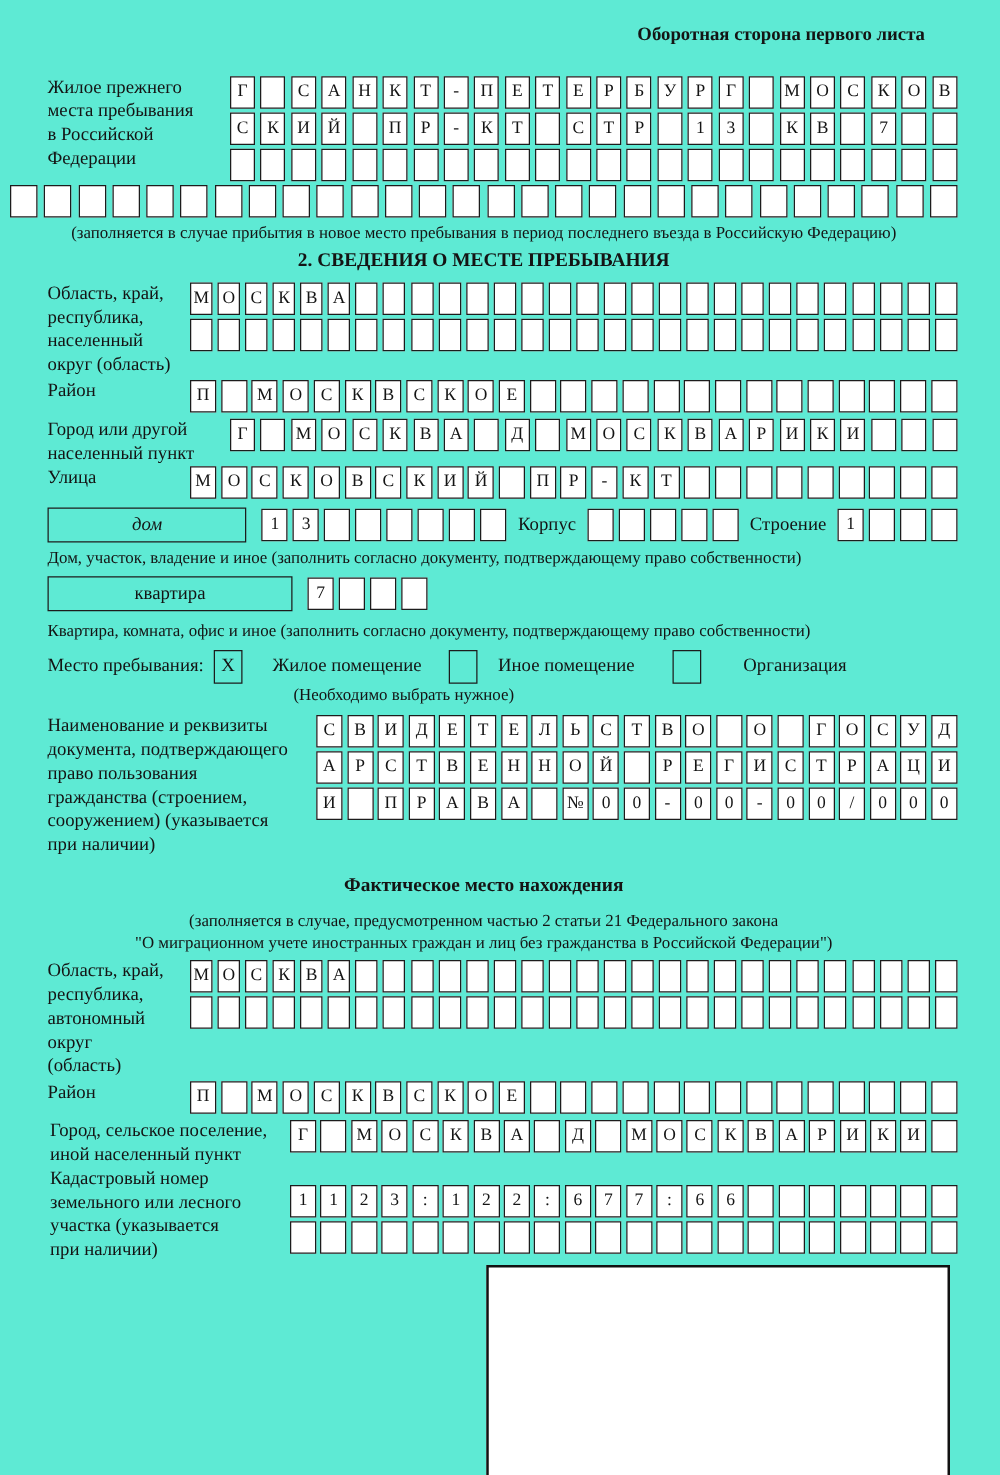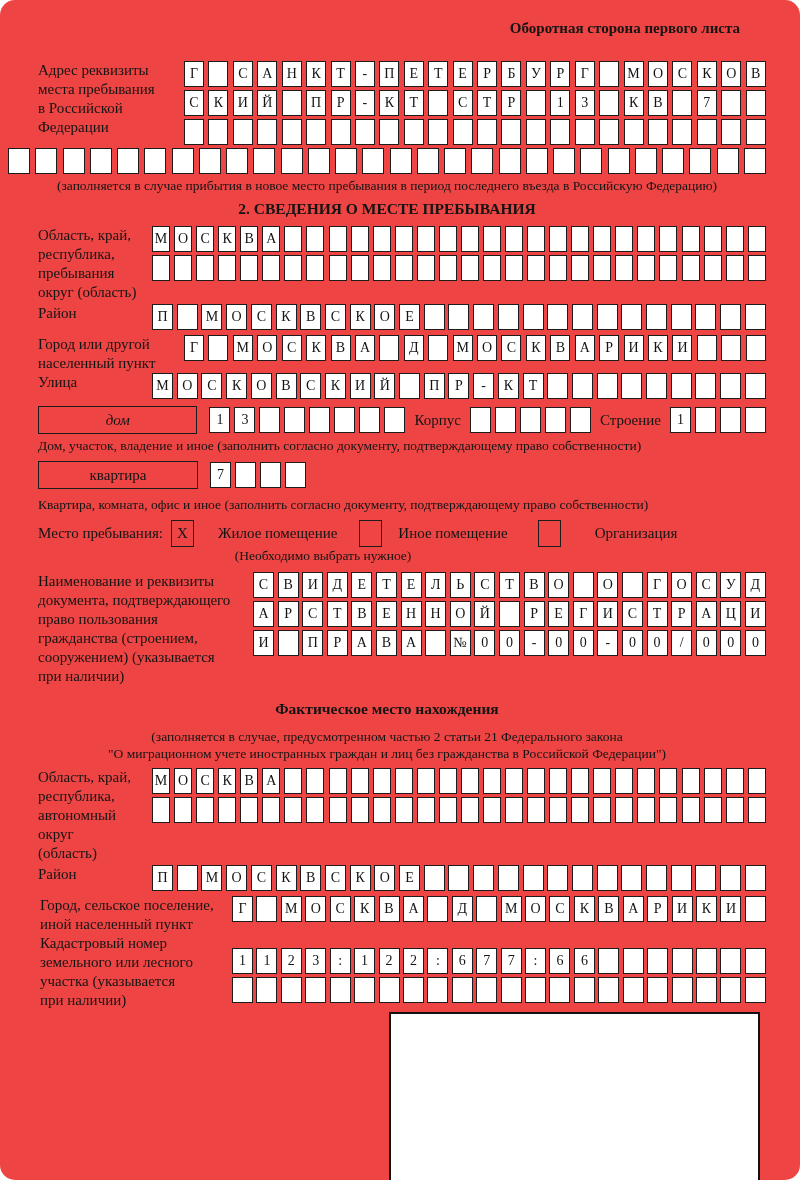--- a/index.html
+++ b/index.html
@@ -2,23 +2,22 @@
 <html><head>
 <meta charset="utf-8">
 <style>
   html,body{margin:0;padding:0;background:#fff;}
   .page{
     position:relative;
     width:800px;height:1180px;
     box-sizing:border-box;
     padding:20px 34px 0 8px;
     overflow:hidden;
-    background:#ef4444;color:#141414;
+    background:#5eead4;color:#141414;
     font-family:"Liberation Serif","DejaVu Serif",serif;
-    border-radius:15px;
   }
   .hdr{ text-align:right; font-size:15px; font-weight:bold; padding-right:26px; }
 
   .frow{ display:flex; align-items:flex-start; }
   .lbl{ font-size:15px; line-height:19px; }
   .ind{ margin-left:30px; }
   .w-addr{ flex:0 0 146px; }   
   .w-reg { flex:0 0 114px; }   
   .w-city{ flex:0 0 146px; }   
   .w-doc { flex:0 0 215px; }   
@@ -42,21 +41,21 @@
   .note{ font-size:13.5px; text-align:center; line-height:17px; }
   .stitle{ font-size:15.5px; font-weight:bold; text-align:center; }
 
   
   .house-row{ display:flex; align-items:center; margin-left:30px; }
   .widebox{
     box-sizing:border-box; border:1.8px solid #1c1c1c; height:28px;
     display:flex; align-items:center; justify-content:center; font-size:15px;
   }
   .wb-dom{ width:166px;font-style:italic; }
-  .wb-kv { width:160px; }
+  .wb-kv { width:196px; }
   .g{ display:flex; gap:4px; }
   .g .cell{ width:21px; }
   .small-lbl{ font-size:15px; margin:0 9px; white-space:nowrap; }
 
   
   .stay-row{ display:flex; align-items:center; margin-left:30px; font-size:15px; }
   .cb{
     box-sizing:border-box; width:23px; height:27px; border:1.6px solid #1c1c1c;
     display:flex; align-items:center; justify-content:center; font-size:15px;
   }
@@ -72,21 +71,21 @@
 </style>
 </head>
 <body>
 
 <div class="page">
 
   <div class="hdr">Оборотная сторона первого листа</div>
 
   <div class="frow mt24">
     <div class="lbl ind w-addr">
-      <div>Адрес реквизиты</div>
+      <div>Жилое прежнего</div>
       <div>места пребывания</div>
       <div>в Российской</div>
       <div>Федерации</div>
     </div>
     <div class="cells-col">
       <div class="cells c24">
           <span class="cell">Г</span>
           <span class="cell"></span>
           <span class="cell">С</span>
           <span class="cell">А</span>
@@ -197,21 +196,21 @@
     </div>
 
   <div class="note">(заполняется в случае прибытия в новое место пребывания в период последнего въезда в Российскую Федерацию)</div>
 
   <div class="stitle mt6">2. СВЕДЕНИЯ О МЕСТЕ ПРЕБЫВАНИЯ</div>
 
   <div class="frow mt8">
     <div class="lbl ind w-reg">
       <div>Область, край,</div>
       <div>республика,</div>
-      <div>пребывания</div>
+      <div>населенный</div>
       <div>округ (область)</div>
     </div>
     <div class="cells-col">
       <div class="cells c28">
           <span class="cell">М</span>
           <span class="cell">О</span>
           <span class="cell">С</span>
           <span class="cell">К</span>
           <span class="cell">В</span>
           <span class="cell">А</span>

